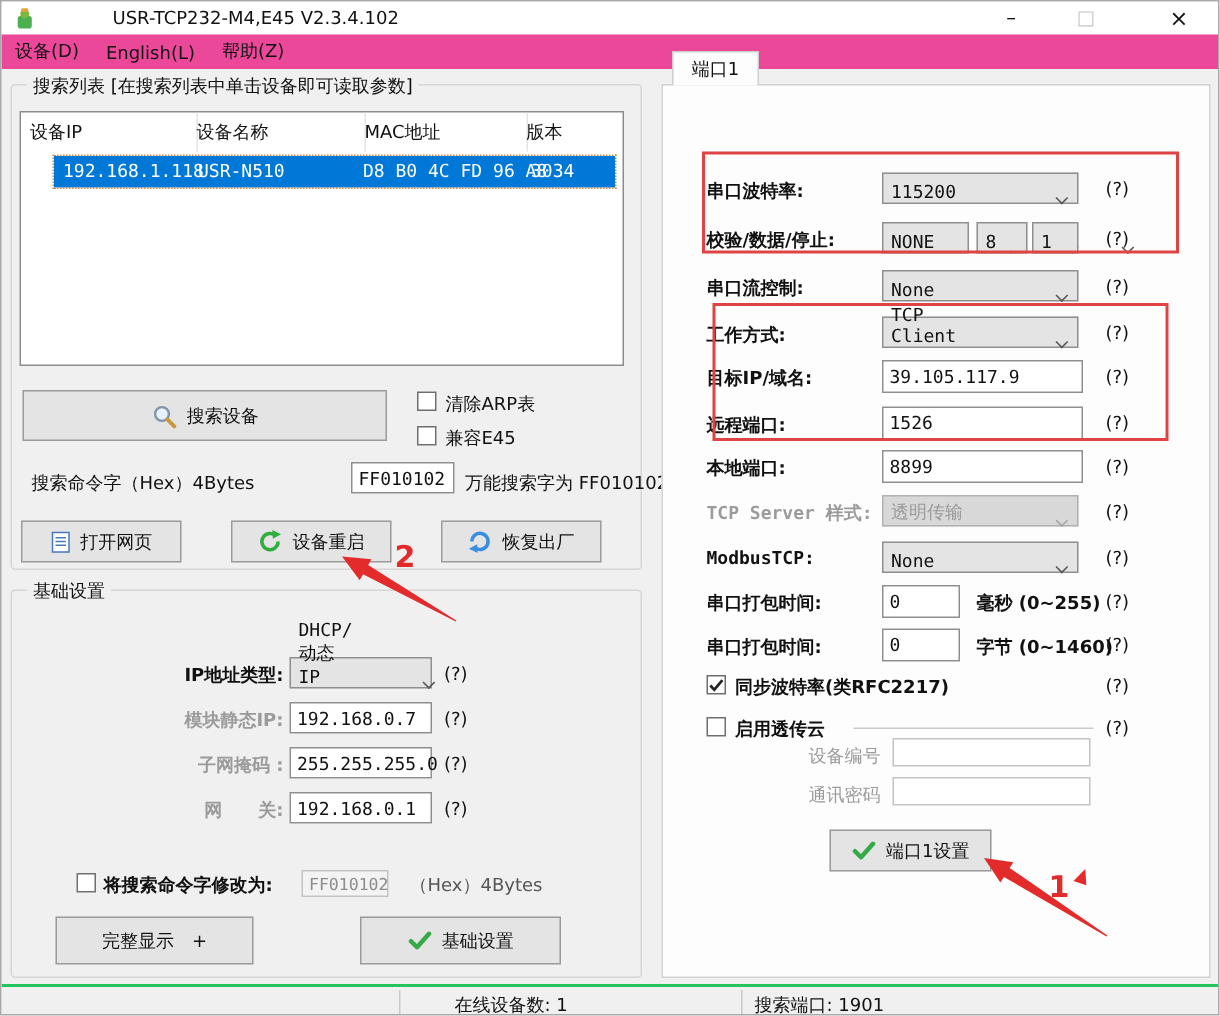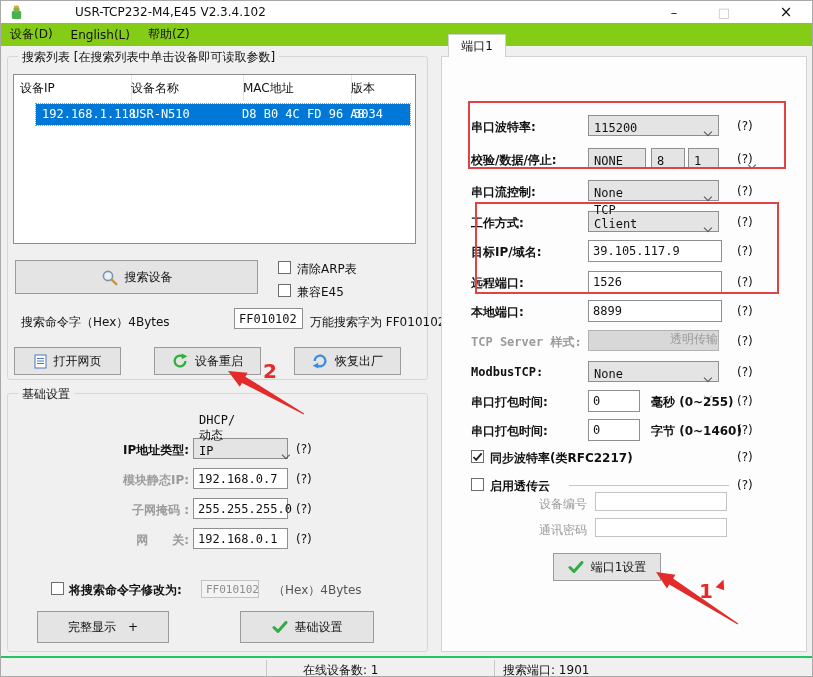--- a/index.html
+++ b/index.html
@@ -6,31 +6,31 @@
   .win{position:relative;width:813px;height:677px;background:#f0f0f0;
        font-family:"DejaVu Sans","Liberation Sans",sans-serif;font-size:12px;color:#111;
        border:1px solid #a9a9a9;box-sizing:border-box;overflow:hidden;}
   .abs{position:absolute;box-sizing:border-box;}
   .mono{font-family:"DejaVu Sans Mono","Liberation Mono",monospace;}
   .lbl{font-weight:bold;white-space:nowrap;}
   .gray{color:#9b9b9b;}
   .titlebar{left:0;top:0;width:100%;height:22px;background:#ffffff;display:flex;align-items:center;padding-left:44px;}
   .title-text{margin-left:8px;white-space:nowrap;}
   .winbtn{position:absolute;top:0;width:26px;height:22px;display:flex;align-items:center;justify-content:center;font-size:13px;}
-  .menubar{left:0;top:22px;width:100%;height:23px;background:#84cc16;display:flex;align-items:center;text-align:center;}
+  .menubar{left:0;top:22px;width:100%;height:23px;background:#ec4899;display:flex;align-items:center;text-align:center;}
   .menu-item{padding:0 9px;height:100%;display:flex;align-items:center;}
   .groupbox{border:1px solid #d6d6d6;border-radius:3px;background:transparent;}
   .gb-label{position:absolute;top:-8px;left:10px;background:#f0f0f0;padding:0 4px;white-space:nowrap;}
   .table{background:#fff;border:1px solid #8c8c8c;}
   .th{position:absolute;top:0;height:26px;display:flex;align-items:center;padding-left:6px;border-right:1px solid #e4e4e4;}
   .selrow{position:absolute;background:#0078d7;color:#fff;outline:1px dotted #d58a3a;height:21px;}
   .cell{position:absolute;top:3px;white-space:nowrap;}
   .btn{background:#e4e4e4;border:1px solid #9b9b9b;display:flex;align-items:center;justify-content:center;gap:7px;white-space:nowrap;}
   .combo{background:#e4e4e4;border:1px solid #8f8f8f;height:21px;display:flex;align-items:flex-end;justify-content:space-between;padding-left:5px;gap:48px;}
-  .combo.disabled{background:#d8d8d8;border-color:#b2b2b2;color:#9a9a9a;flex-direction:column;}
+  .combo.disabled{background:#d8d8d8;border-color:#b2b2b2;color:#9a9a9a;}
   .chev{border:solid #555;border-width:0 1.6px 1.6px 0;padding:2.4px;transform:rotate(45deg);margin-right:7px;margin-top:-3px;}
   .combo.disabled .chev{border-color:#a5a5a5;}
   .input{background:#fff;border:1px solid #8f8f8f;display:flex;align-items:center;padding-left:4px;height:22px;white-space:nowrap;}
   .input.dim{background:#f3f3f3;border-color:#c3c3c3;color:#8d8d8d;}
   .cb{width:13px;height:13px;background:#fff;border:1px solid #6e6e6e;display:flex;align-items:center;justify-content:center;}
   .help{white-space:nowrap;}
   .redbox{border:2px solid #e04343;z-index:10;pointer-events:none;}
   .statusbar{left:0;top:655px;width:100%;height:22px;background:#f0f0f0;border-top:2px solid #22c55e;}
   .sb-div{position:absolute;top:2px;height:18px;width:1px;background:#c9c9c9;}
   .tab{left:447px;top:33px;width:58px;height:23px;background:#fdfdfd;border:1px solid #cfcfcf;border-bottom:none;display:flex;align-items:center;justify-content:center;z-index:2;}

